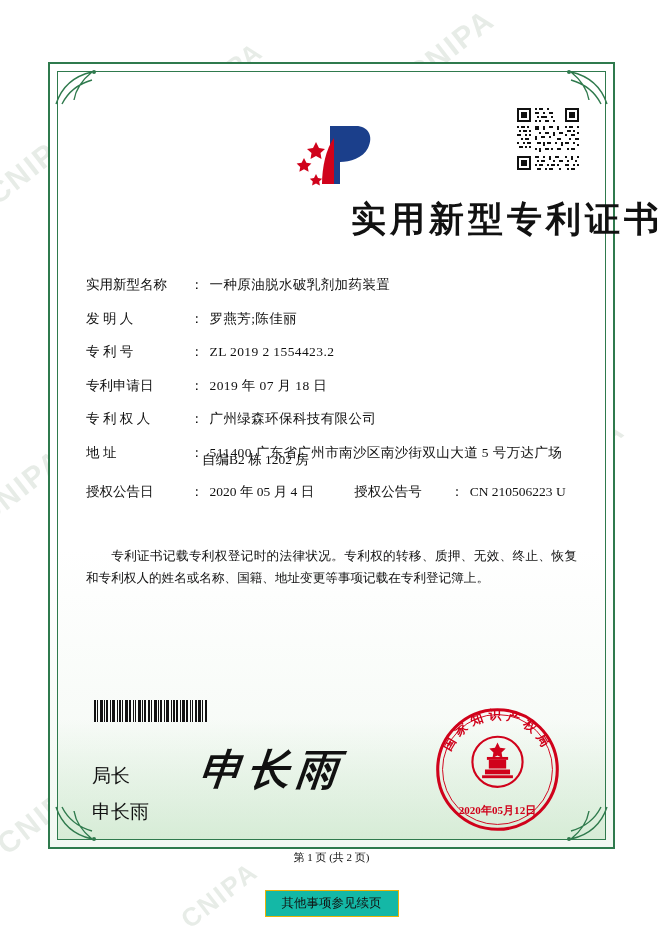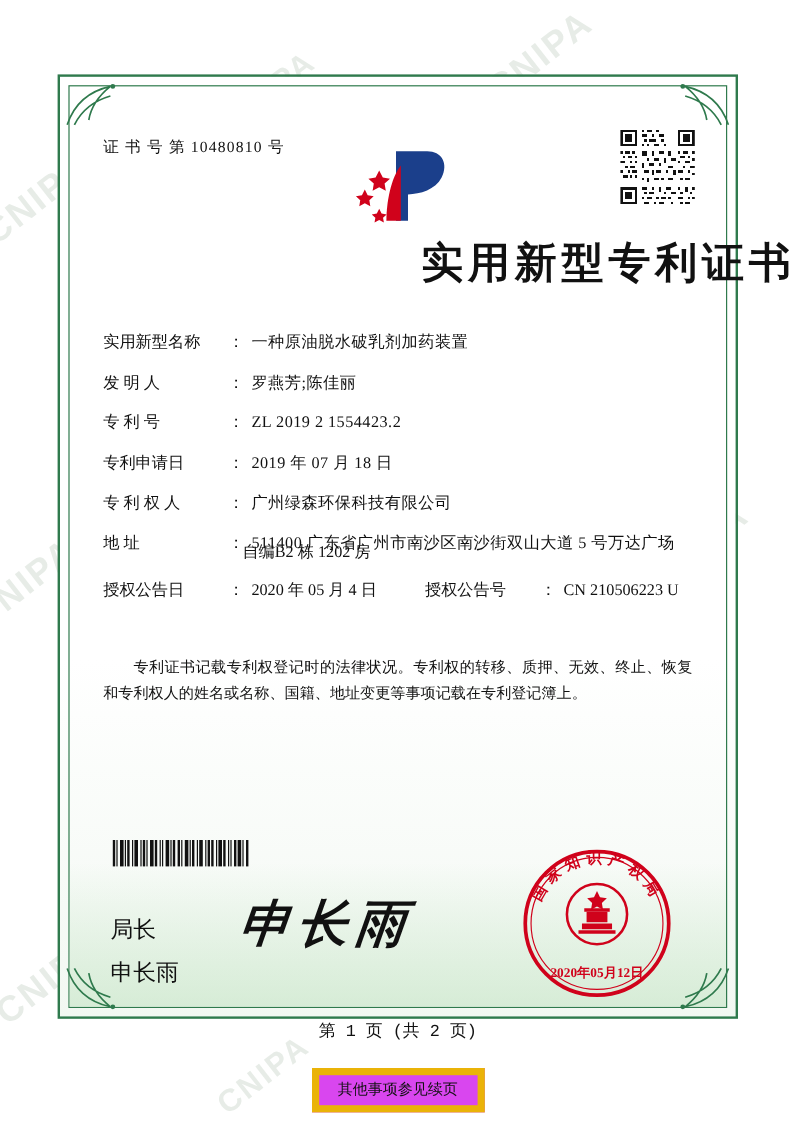--- a/index.html
+++ b/index.html
@@ -133,32 +133,32 @@
     position:absolute;left:200px;top:742px;
     font-size:42px;color:#111;
     font-family:"DejaVu Serif", serif;
     font-style:italic;font-weight:700;
     letter-spacing:6px;
     transform:skewX(-6deg);
   }
 
   .pageno{
     position:absolute;left:0;right:0;top:850px;text-align:center;
-    font-size:14px;color:#111;font-family:Liberation Mono, monospace;
+    font-size:11px;color:#111;
   }
 
   .footnote{
     position:absolute;left:0;right:0;top:890px;text-align:center;
   }
   .footnote span{
     display:inline-block;
-    border:6px solid #eab308;
+    border:1px solid #eab308;
     padding:4px 16px;
     font-size:12.5px;color:#111;
-    background:#d946ef;
+    background:#14b8a6;
   }
 </style>
 </head>
 <body>
 
 <div class="wm-layer">
   <div class="wm s1" style="left:-20px;top:150px;">CNIPA</div>
   <div class="wm s1" style="left:-30px;top:470px;">CNIPA</div>
   <div class="wm s1" style="left:-10px;top:800px;">CNIPA</div>
   <div class="wm s2" style="left:180px;top:60px;">CNIPA</div>
@@ -198,21 +198,20 @@
       <svg viewBox="0 0 58 42">
           <path d="M4 38 C10 20 22 10 40 6 C30 14 24 22 22 34 M10 38 C16 26 26 18 40 14" fill="none" stroke="currentColor" stroke-width="1.4"></path>
           <circle cx="42" cy="6" r="2" fill="currentColor"></circle>
         </svg>
     </div>
   </div>
 </div>
 
 <div class="content">
 
-  <div class="cert-no">证 书 号 第 10480810 号</div>
 
   <div class="emblem">
     <svg viewBox="0 0 120 70">
       <path d="M62 8 L84 8 C96 8 102 18 96 30 C91 40 78 44 68 44 L68 66 L58 66 L58 8 Z" fill="#1b3f8b"></path>
       <path d="M62 20 L62 66 L50 66 C50 50 54 30 62 20 Z" fill="#d0021b"></path>
       <path d="M44 24 l3 6 6 1 -4.5 4 1 6 -5.5-3 -5.5 3 1-6 -4.5-4 6-1 z" fill="#d0021b"></path>
       <path d="M32 40 l2.4 4.8 5 .8 -3.6 3.3 .8 4.9 -4.6-2.5 -4.6 2.5 .8-4.9 -3.6-3.3 5-.8 z" fill="#d0021b"></path>
       <path d="M44 56 l2 4 4.2 .7 -3 2.7 .7 4.1 -3.9-2.1 -3.9 2.1 .7-4.1 -3-2.7 4.2-.7 z" fill="#d0021b"></path>
     </svg>
   </div>

